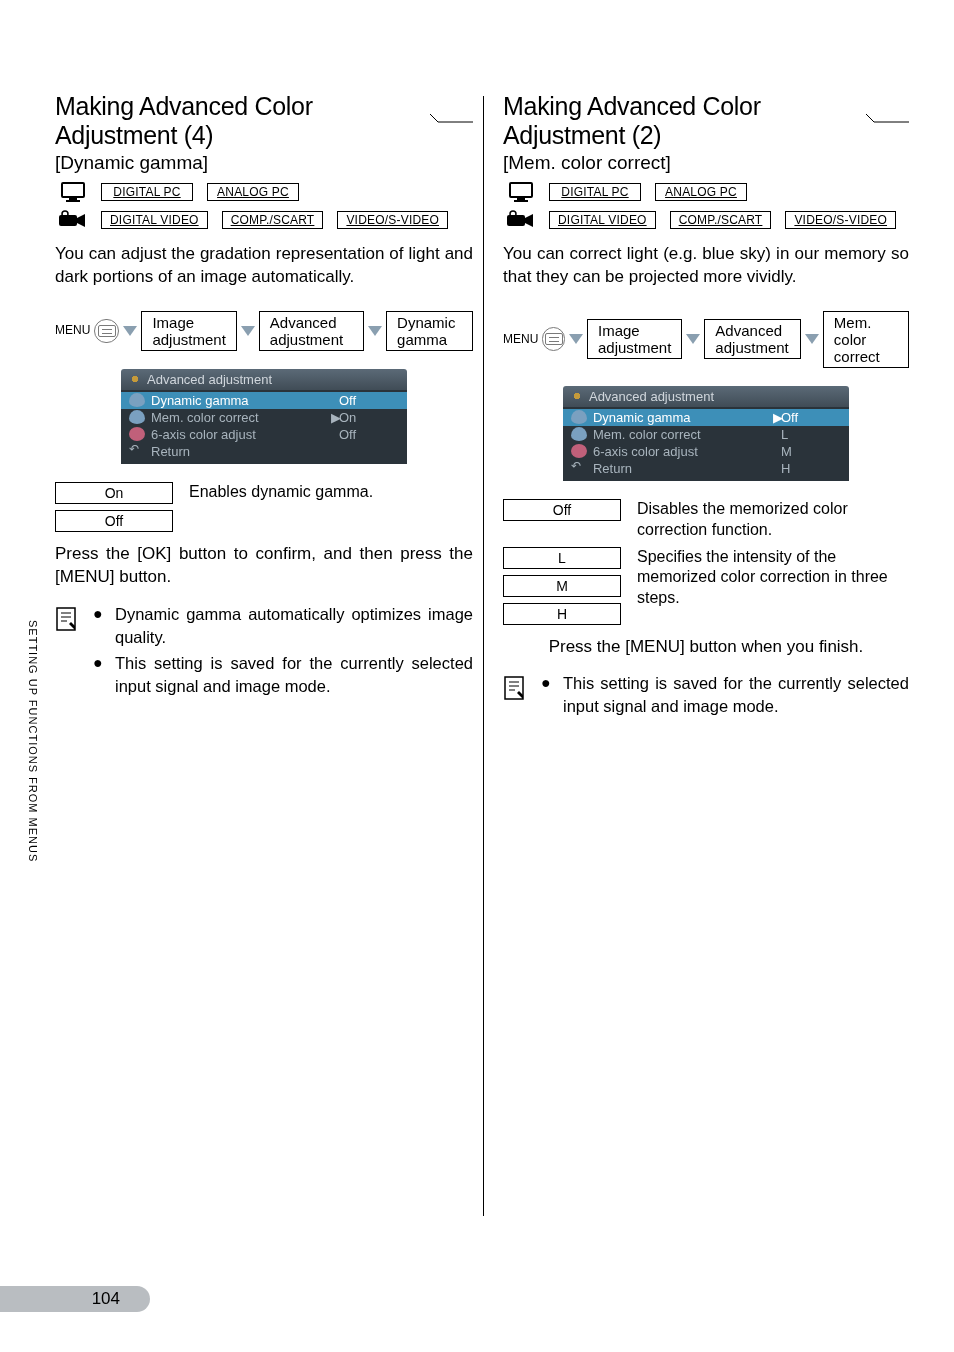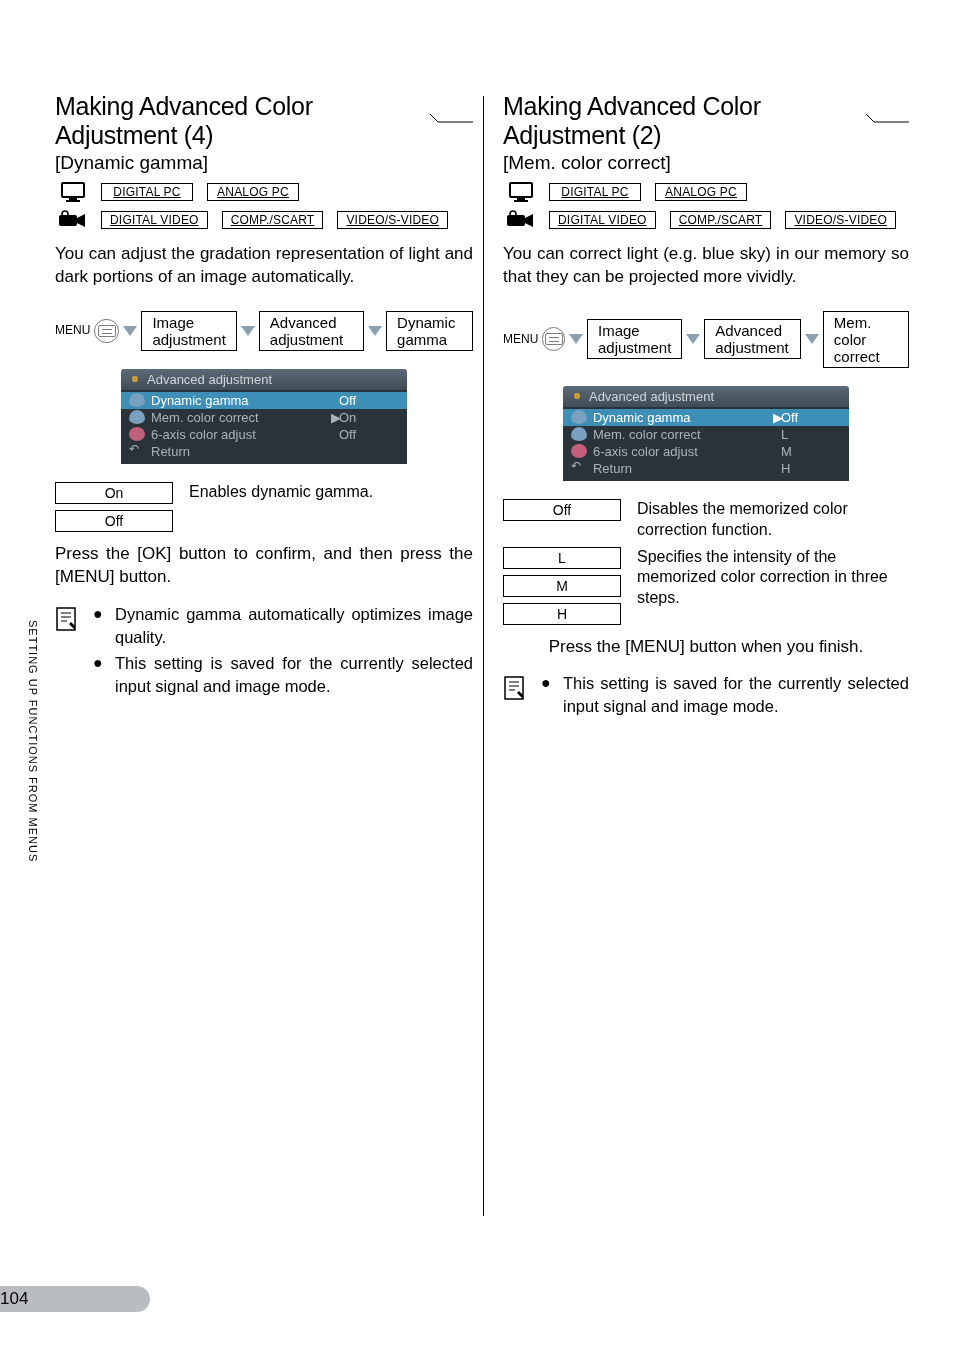--- a/index.html
+++ b/index.html
@@ -55,21 +55,21 @@
 
   .note-block { display: flex; gap: 14px; margin-top: 14px; }
   .note-icon { width: 24px; height: 26px; margin-top: 3px; flex-shrink: 0; }
   .note-list { flex: 1; }
   .note-item { display: flex; font-size: 16.5px; line-height: 1.38; text-align: justify; margin-bottom: 4px; }
   .note-item .bullet { width: 22px; flex-shrink: 0; font-size: 16px; }
 
   .side-tab { position: absolute; left: 27px; top: 620px; width: 12px; height: 430px; display: flex; align-items: flex-start; }
   .side-text { writing-mode: vertical-rl; font-size: 11px; letter-spacing: 1px; font-family: "Arial Narrow", Arial, sans-serif; }
 
-  .page-foot { position: absolute; left: 0; bottom: 40px; width: 150px; height: 26px; background: #b9bdc1; border-top-right-radius: 13px; border-bottom-right-radius: 13px; display: flex; align-items: center; justify-content: flex-start; padding-right: 30px; }
+  .page-foot { position: absolute; left: 0; bottom: 40px; width: 150px; height: 26px; background: #b9bdc1; border-top-right-radius: 13px; border-bottom-right-radius: 13px; display: flex; align-items: center; justify-content: flex-end; padding-right: 30px; padding-left: 20px; }
   .page-num { font-size: 17px; color: #000; }
 </style>
 </head>
 <body>
 
 <div class="page">
   <div class="side-tab">
     <span class="side-text">SETTING UP FUNCTIONS FROM MENUS</span>
   </div>
 

